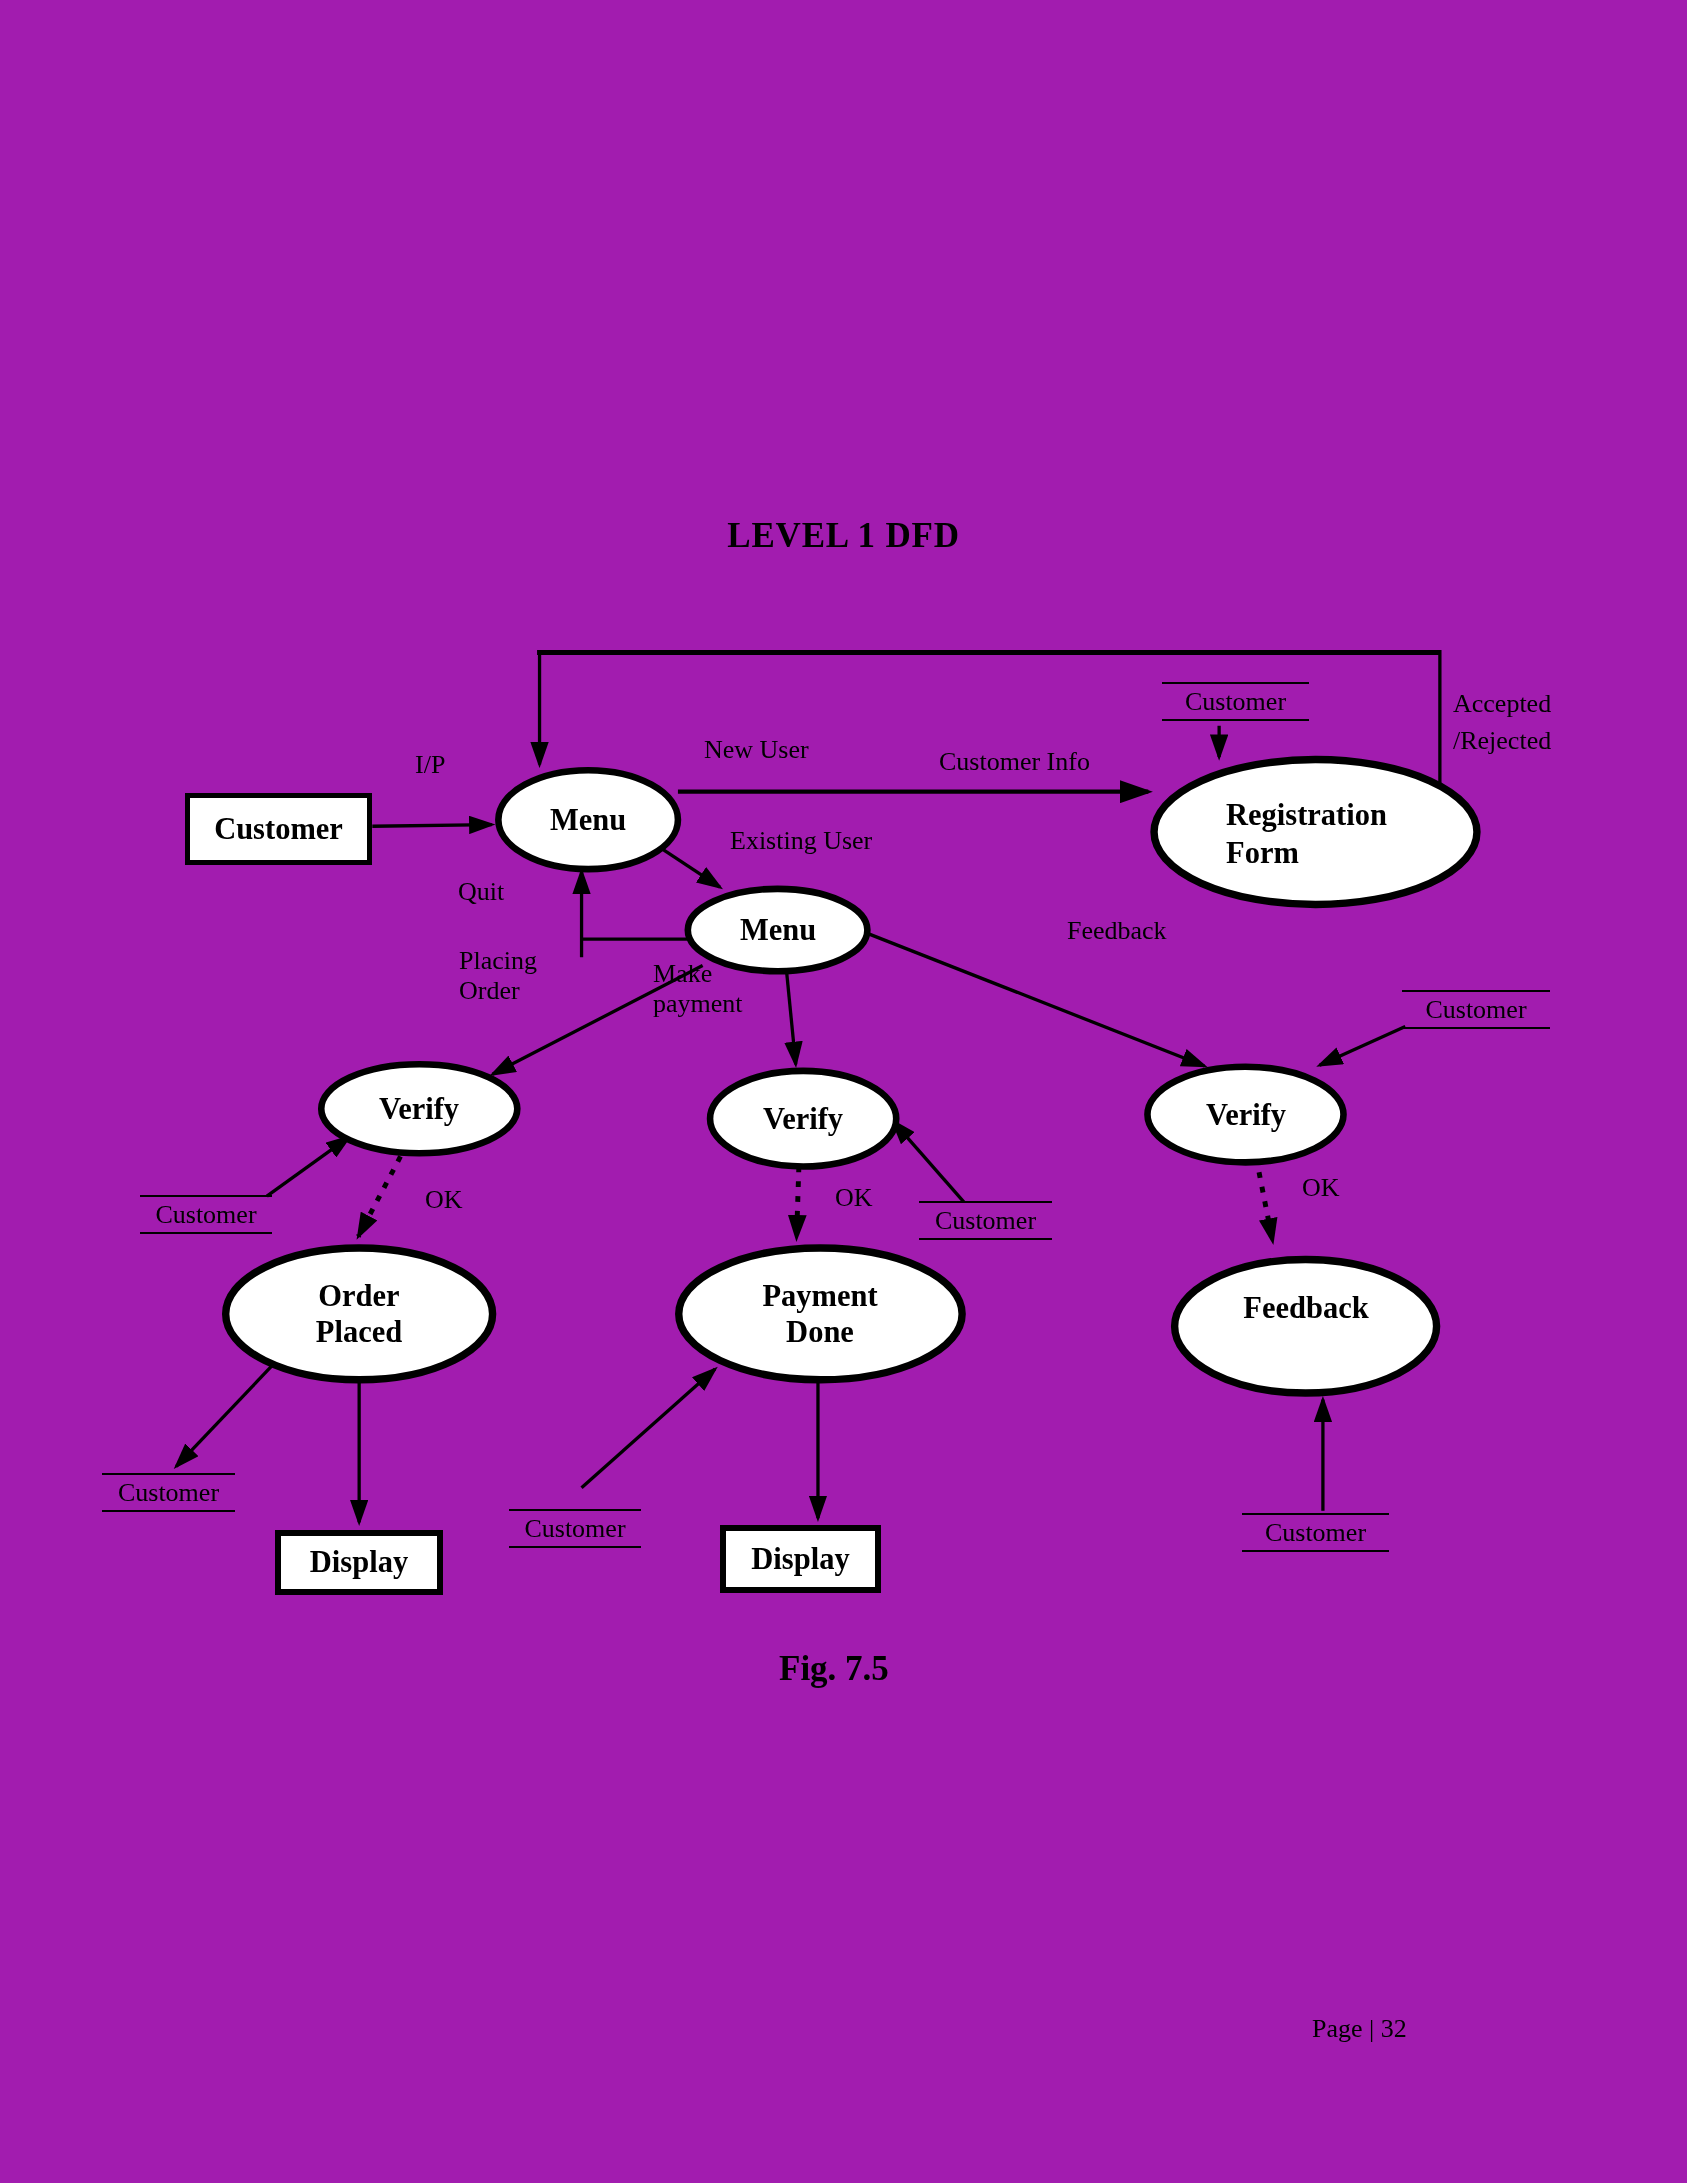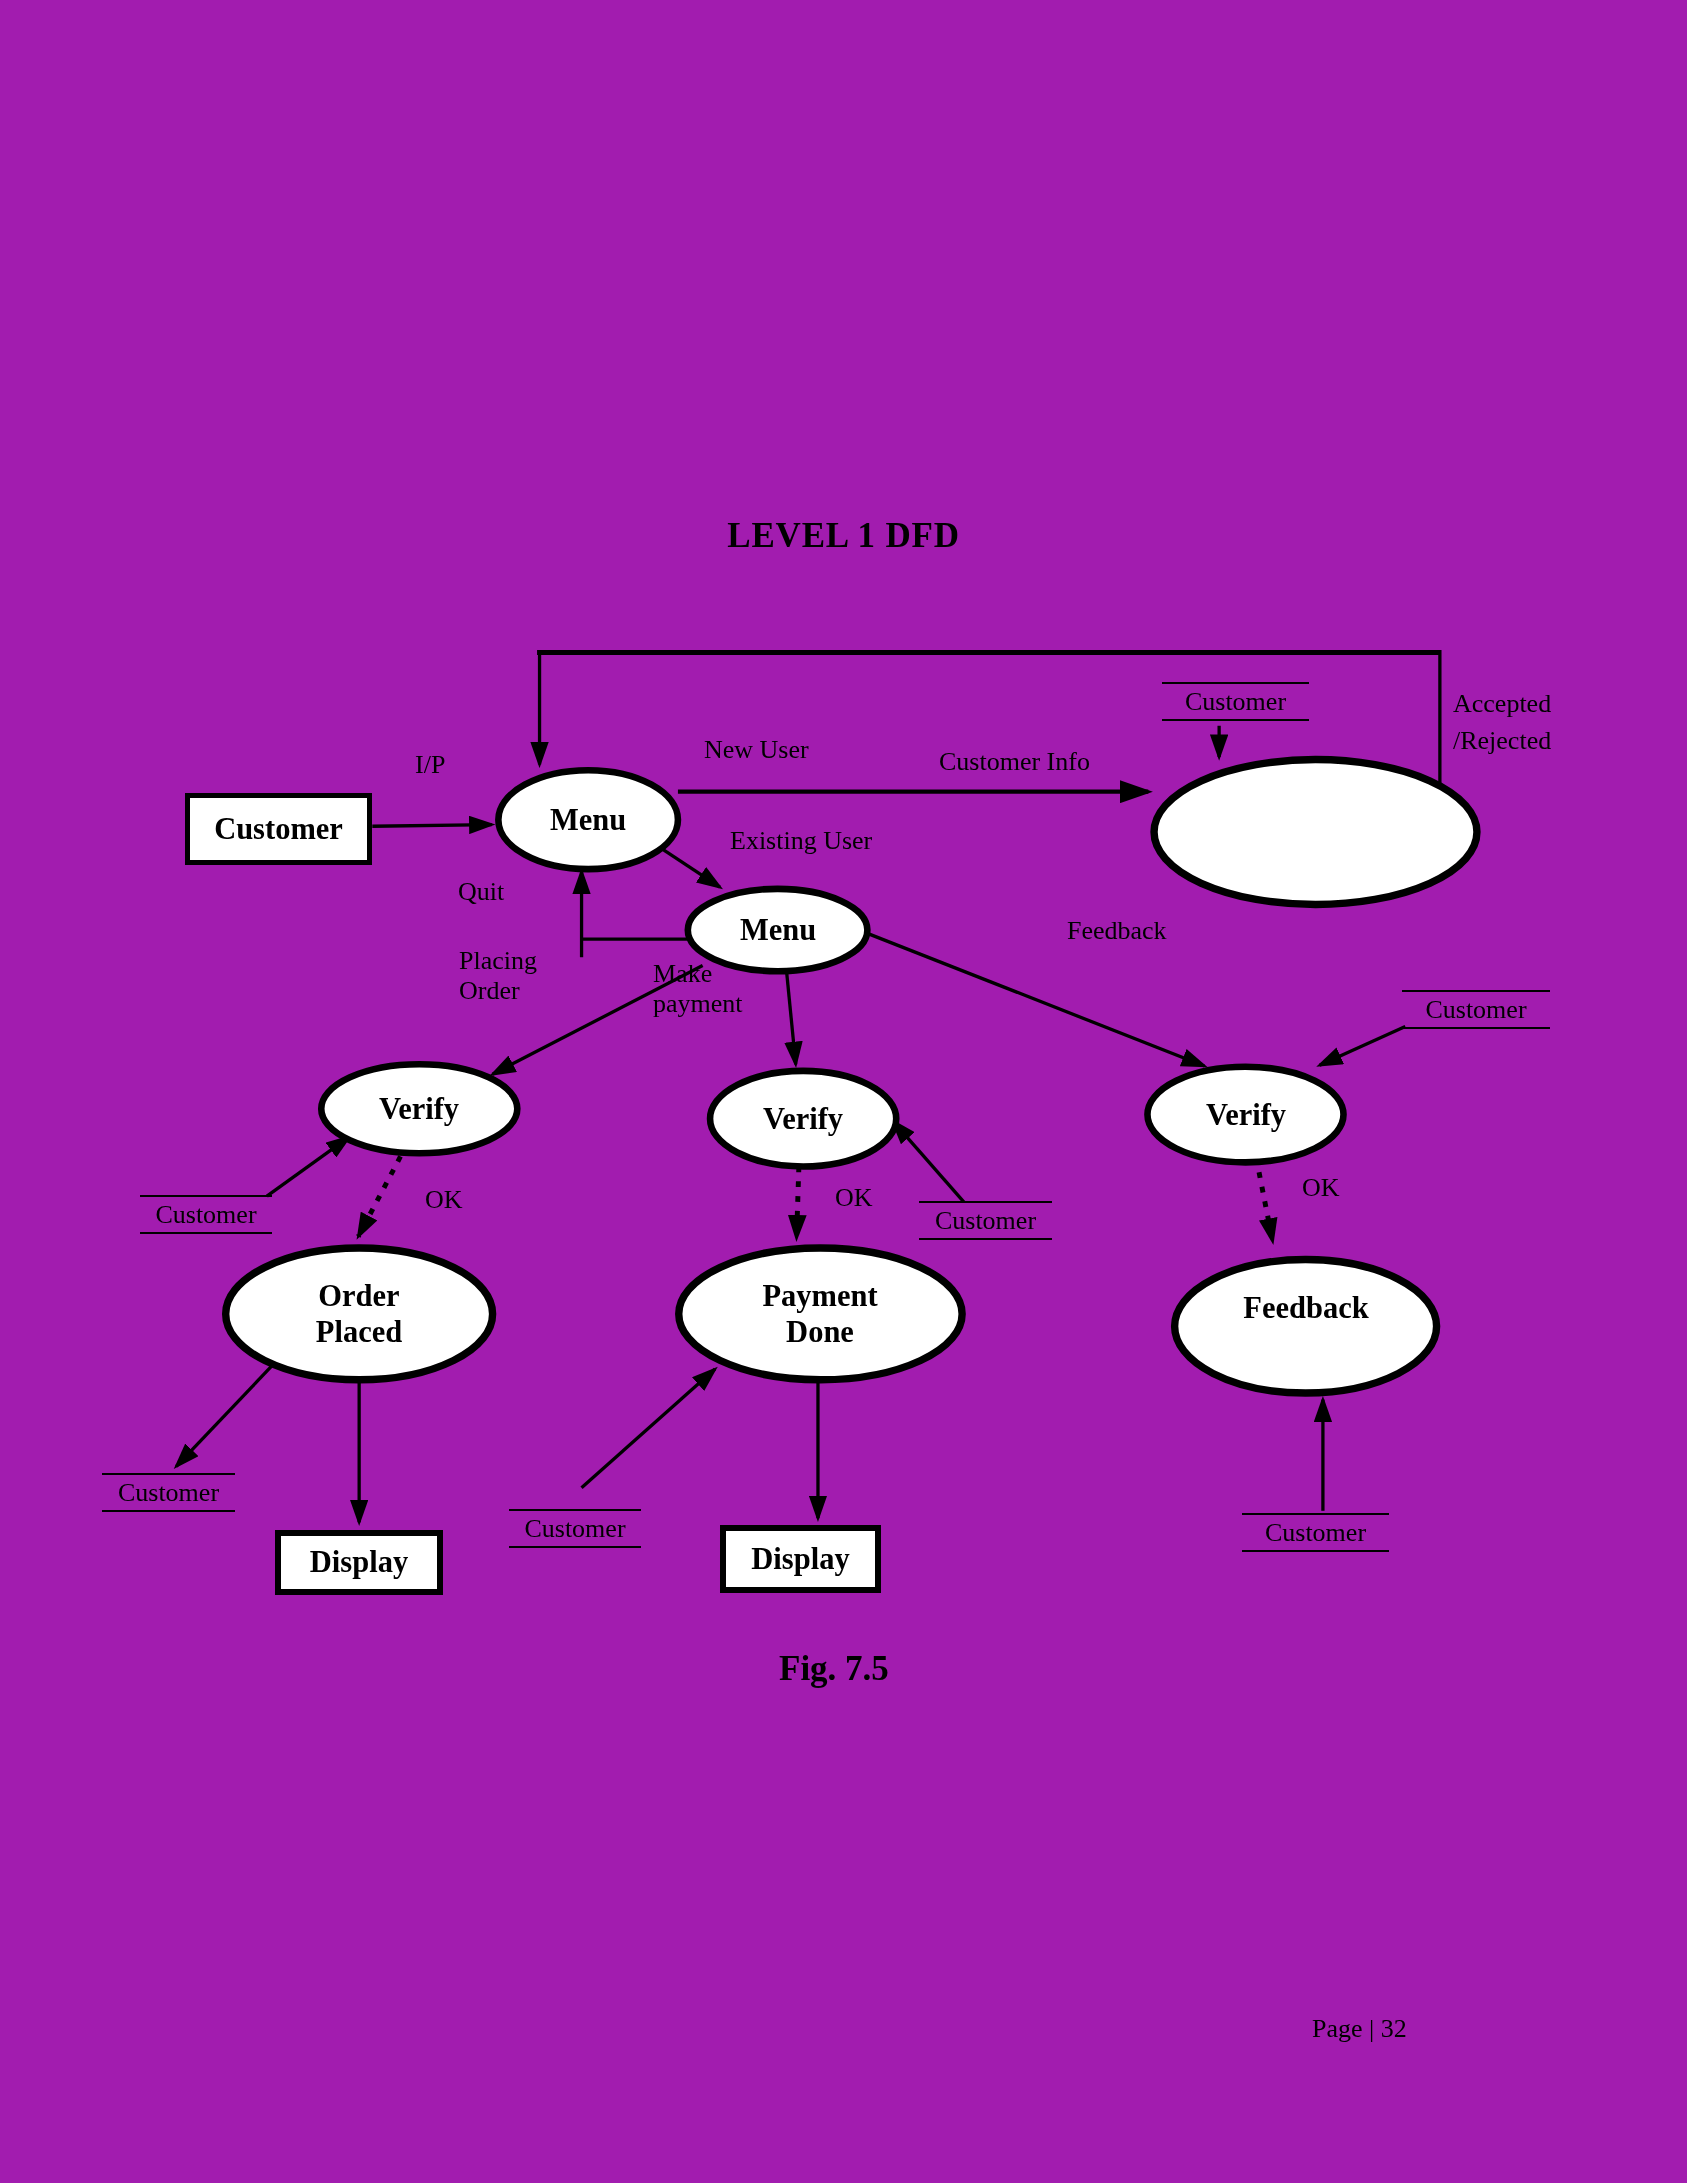--- a/index.html
+++ b/index.html
@@ -114,20 +114,24 @@
     <span>Customer</span>
   </div>
   <div class="box rect-display" style="left:275px; top:1530px; width:168px; height:65px;">
     <span>Display</span>
   </div>
   <div class="box rect-display" style="left:720px; top:1525px; width:161px; height:68px;">
     <span>Display</span>
   </div>
 
   <div class="node" style="left:481px; top:802px; width:214px;">Menu</div>
+  <div class="node left-align" style="left:1226px; top:796px; width:247px; line-height:38px;">
+    <span>Registration</span>
+    <span>Form</span>
+  </div>
   <div class="node" style="left:671px; top:912px; width:214px;">Menu</div>
   <div class="node" style="left:312px; top:1091px; width:214px;">Verify</div>
   <div class="node" style="left:696px; top:1101px; width:214px;">Verify</div>
   <div class="node" style="left:1139px; top:1097px; width:214px;">Verify</div>
   <div class="node" style="left:252px; top:1278px; width:214px;">
     <span>Order</span>
     <span>Placed</span>
   </div>
   <div class="node" style="left:713px; top:1278px; width:214px;">
     <span>Payment</span>

